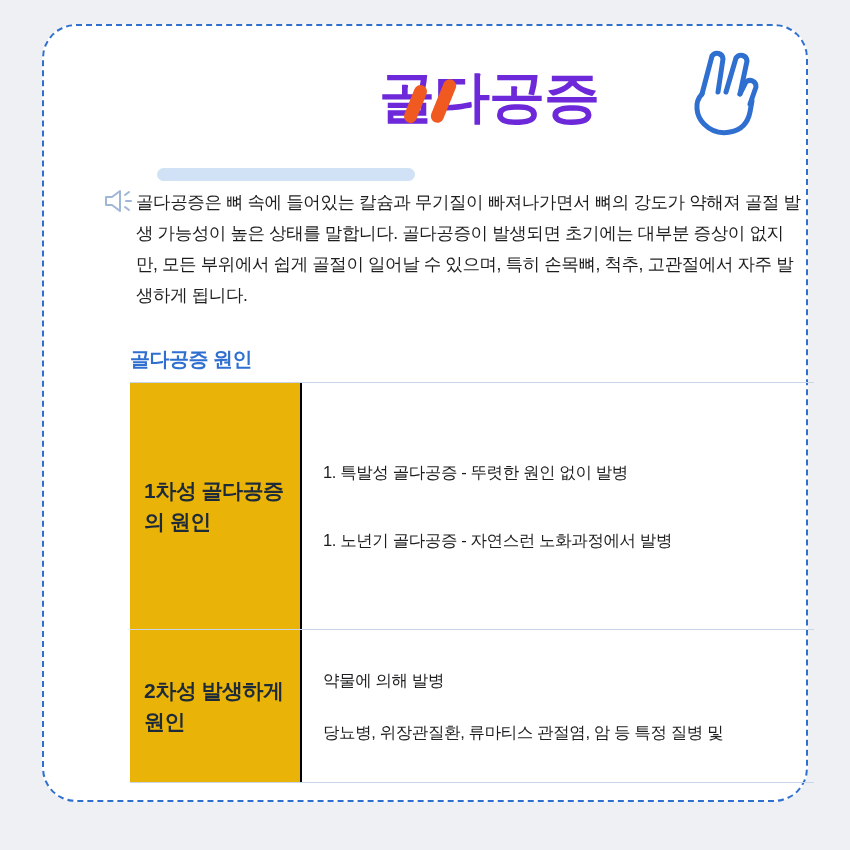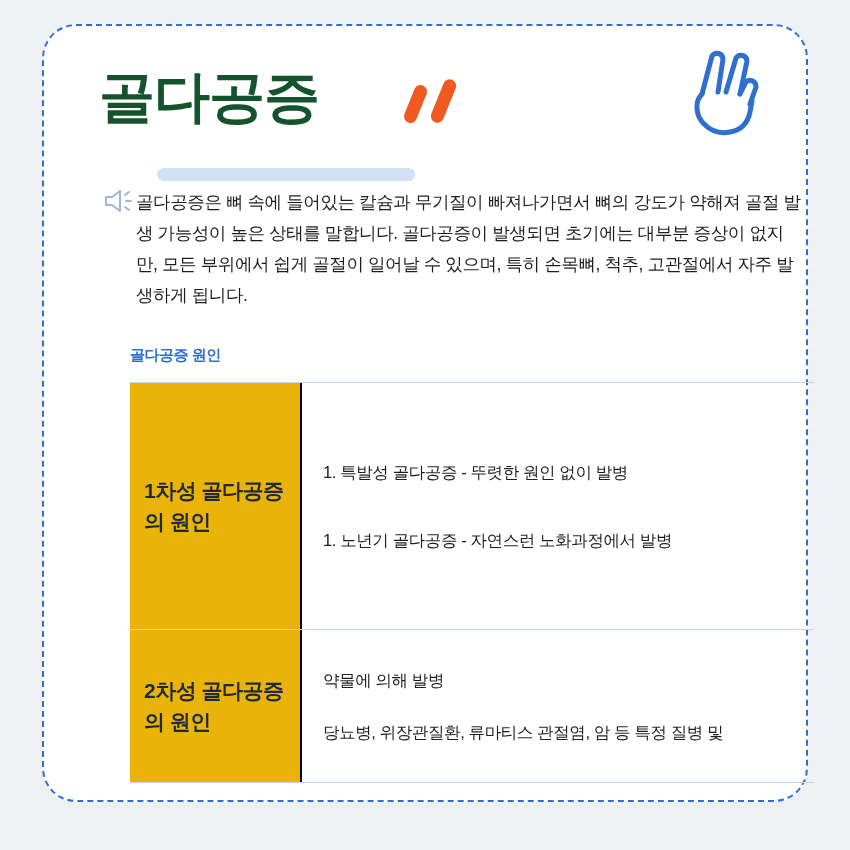--- a/index.html
+++ b/index.html
@@ -26,25 +26,26 @@
   }
   .title-wrap {
     position: absolute;
     left: 55px;
     top: 42px;
     width: 500px;
   }
   .title {
     font-size: 56px;
     font-weight: bold;
-    color: #14532d;
+    color: #6d28d9;
     letter-spacing: -1px;
     line-height: 1.05;
     margin: 0;
     white-space: nowrap;
+    text-align: right;
   }
   .title-underline {
     position: absolute;
     left: 58px;
     top: 100px;
     width: 258px;
     height: 13px;
     background: #cfe0f6;
     border-radius: 7px;
     opacity: .95;
@@ -82,21 +83,21 @@
     font-size: 17.5px;
     line-height: 1.78;
     color: #1d1d1f;
     letter-spacing: -0.4px;
   }
 
   .section-title {
     position: absolute;
     left: 86px;
     top: 320px;
-    font-size: 15px;
+    font-size: 20px;
     font-weight: bold;
     color: #2f6fd0;
     letter-spacing: -0.5px;
   }
 
   .table {
     position: absolute;
     left: 86px;
     top: 356px;
     width: 684px;
@@ -181,21 +182,21 @@
 
   <div class="table">
     <div class="row r1">
       <div class="label">1차성 골다공증의 원인</div>
       <div class="content">
         <p>1. 특발성 골다공증 - 뚜렷한 원인 없이 발병</p>
         <p>1. 노년기 골다공증 - 자연스런 노화과정에서 발병</p>
       </div>
     </div>
     <div class="row r2">
-      <div class="label">2차성 골다공증의 원인</div>
+      <div class="label">2차성 발생하게 원인</div>
       <div class="content">
         <p>약물에 의해 발병</p>
         <p>당뇨병, 위장관질환, 류마티스 관절염, 암 등 특정 질병 및</p>
       </div>
     </div>
   </div>
 
 </div>
 
 </body></html>

